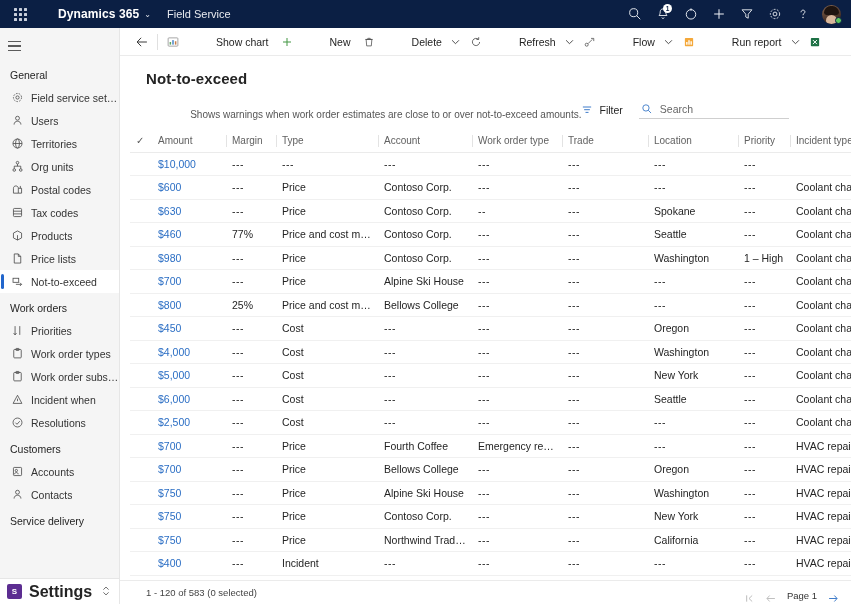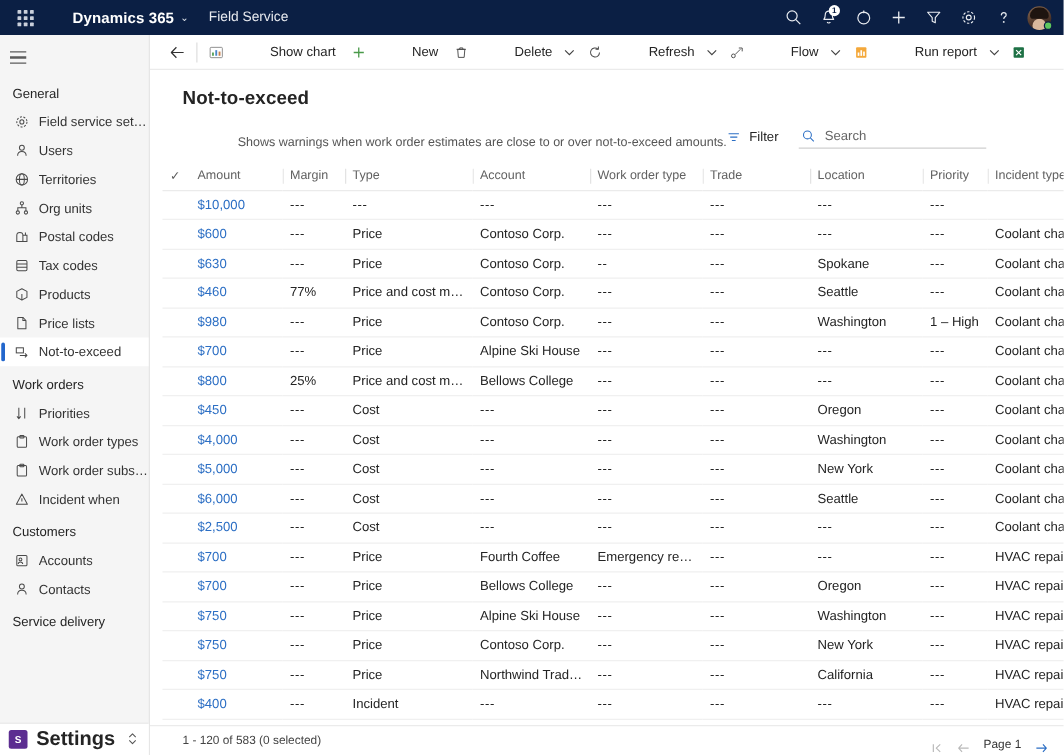--- a/index.html
+++ b/index.html
@@ -475,20 +475,29 @@
         <span class="nav-label">Work order substatu...</span>
       </div>
       <div class="nav-item">
         <span class="nav-ico">
             <svg width="13" height="13" viewBox="0 0 16 16">
               <path d="M8 2.8l5.4 10H2.6z" fill="none" stroke="#4a4a4a" stroke-width="1" stroke-linejoin="round"></path>
               <line x1="8" y1="7" x2="8" y2="10" stroke="#4a4a4a" stroke-width="1"></line>
             </svg>
           </span>
         <span class="nav-label">Incident when</span>
+      </div>
+      <div class="nav-item">
+        <span class="nav-ico">
+            <svg width="13" height="13" viewBox="0 0 16 16">
+              <circle cx="8" cy="8" r="5.5" fill="none" stroke="#4a4a4a" stroke-width="1"></circle>
+              <path d="M5.4 8.2l2 2 3.4-3.8" fill="none" stroke="#4a4a4a" stroke-width="1" stroke-linejoin="round"></path>
+            </svg>
+          </span>
+        <span class="nav-label">Resolutions</span>
       </div>
 
       <div class="nav-group-title">Customers</div>
 
       <div class="nav-item">
         <span class="nav-ico">
             <svg width="13" height="13" viewBox="0 0 16 16">
               <rect x="3" y="3" width="10" height="10" rx="1" fill="none" stroke="#4a4a4a" stroke-width="1"></rect>
               <circle cx="6.6" cy="6.8" r="1.4" fill="none" stroke="#4a4a4a" stroke-width="1"></circle>
               <path d="M4.4 11.4c0-1.4 1-2.1 2.2-2.1s2.2.7 2.2 2.1" fill="none" stroke="#4a4a4a" stroke-width="1"></path>

